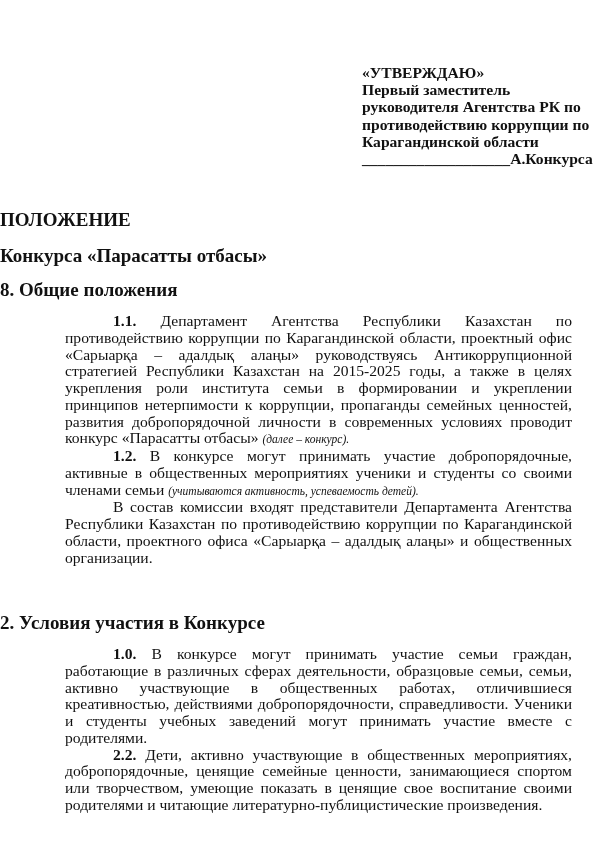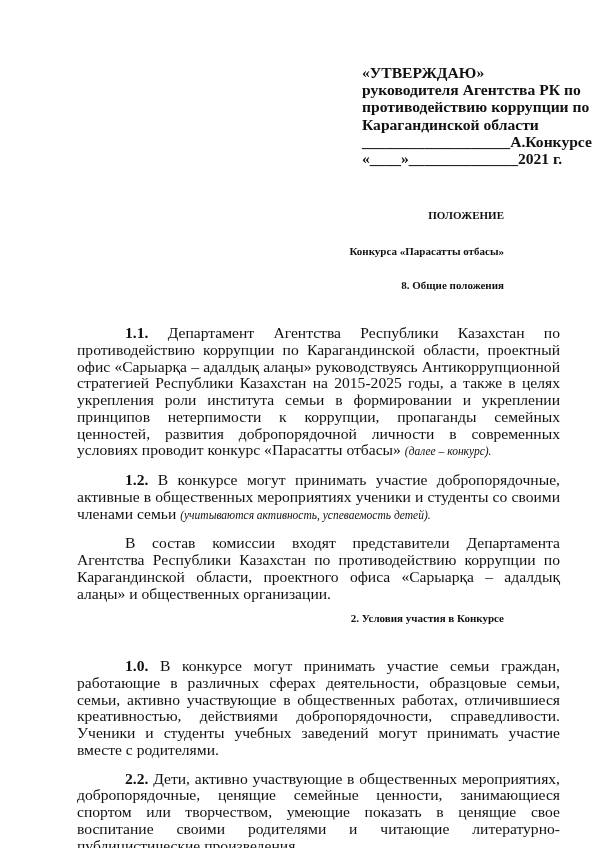--- a/index.html
+++ b/index.html
@@ -1,37 +1,37 @@
 <!DOCTYPE html>
 <html><head>
 <meta charset="utf-8">
 <style>
   html, body { margin: 0; padding: 0; background: #ffffff; }
   body { width: 600px; height: 848px; overflow: hidden; position: relative;
          font-family: "Liberation Serif", "DejaVu Serif", serif; color: #111; }
   .approve { position: absolute; left: 362px; top: 64px; width: 236px;
              font-weight: bold; font-size: 15.6px; line-height: 17.2px; white-space: nowrap; }
   .approve div { margin: 0; }
-  .center { position: absolute; left: 0; width: 504px; text-align: right; font-weight: bold; font-size: 11px; }
+  .center { position: absolute; left: 0; width: 504px; text-align: left; font-weight: bold; font-size: 19px; }
   .body { position: absolute; left: 65px; width: 507px; font-size: 15.6px; line-height: 16.75px; text-align: justify; }
-  .body p { margin: 12px; text-indent: 48px; }
+  .body p { margin: 0; text-indent: 48px; }
   .body p.last { text-align-last: left; }
   .body .num { font-weight: bold; }
   .body .it { font-style: italic; font-size: 11.5px; }
 </style>
 </head>
 <body>
 
 <div class="approve">
   <div>«УТВЕРЖДАЮ»</div>
+  <div>Первый заместитель</div>
   <div>руководителя Агентства РК по</div>
   <div>противодействию коррупции по</div>
   <div>Карагандинской области</div>
-  <div>___________________А.Конкурсе</div>
-  <div>«____»______________2021 г.</div>
+  <div>___________________А.Конкурса</div>
 </div>
 
 <div class="center" style="top:209px;">ПОЛОЖЕНИЕ</div>
 <div class="center" style="top:245px;">Конкурса «Парасатты отбасы»</div>
 <div class="center" style="top:279px;">8. Общие положения</div>
 
 <div class="body" style="top:313px;">
   <p><span class="num">1.1.</span><span> Департамент Агентства Республики Казахстан по противодействию коррупции по Карагандинской области, проектный офис «Сарыарқа – адалдық алаңы» руководствуясь Антикоррупционной стратегией Республики Казахстан на 2015-2025 годы, а также в целях укрепления роли института семьи в формировании и укреплении принципов нетерпимости к коррупции, пропаганды семейных ценностей, развития добропорядочной личности в современных условиях проводит конкурс «Парасатты  отбасы» </span><span class="it">(далее – конкурс).</span></p>
   <p><span class="num">1.2.</span><span>  В конкурсе могут принимать участие добропорядочные, активные в общественных мероприятиях ученики и студенты со своими членами семьи </span><span class="it">(учитываются активность, успеваемость детей).</span></p>
   <p><span>В состав комиссии входят представители Департамента Агентства Республики Казахстан по противодействию коррупции по Карагандинской области, проектного офиса  «Сарыарқа – адалдық алаңы» и общественных организации.</span></p>

